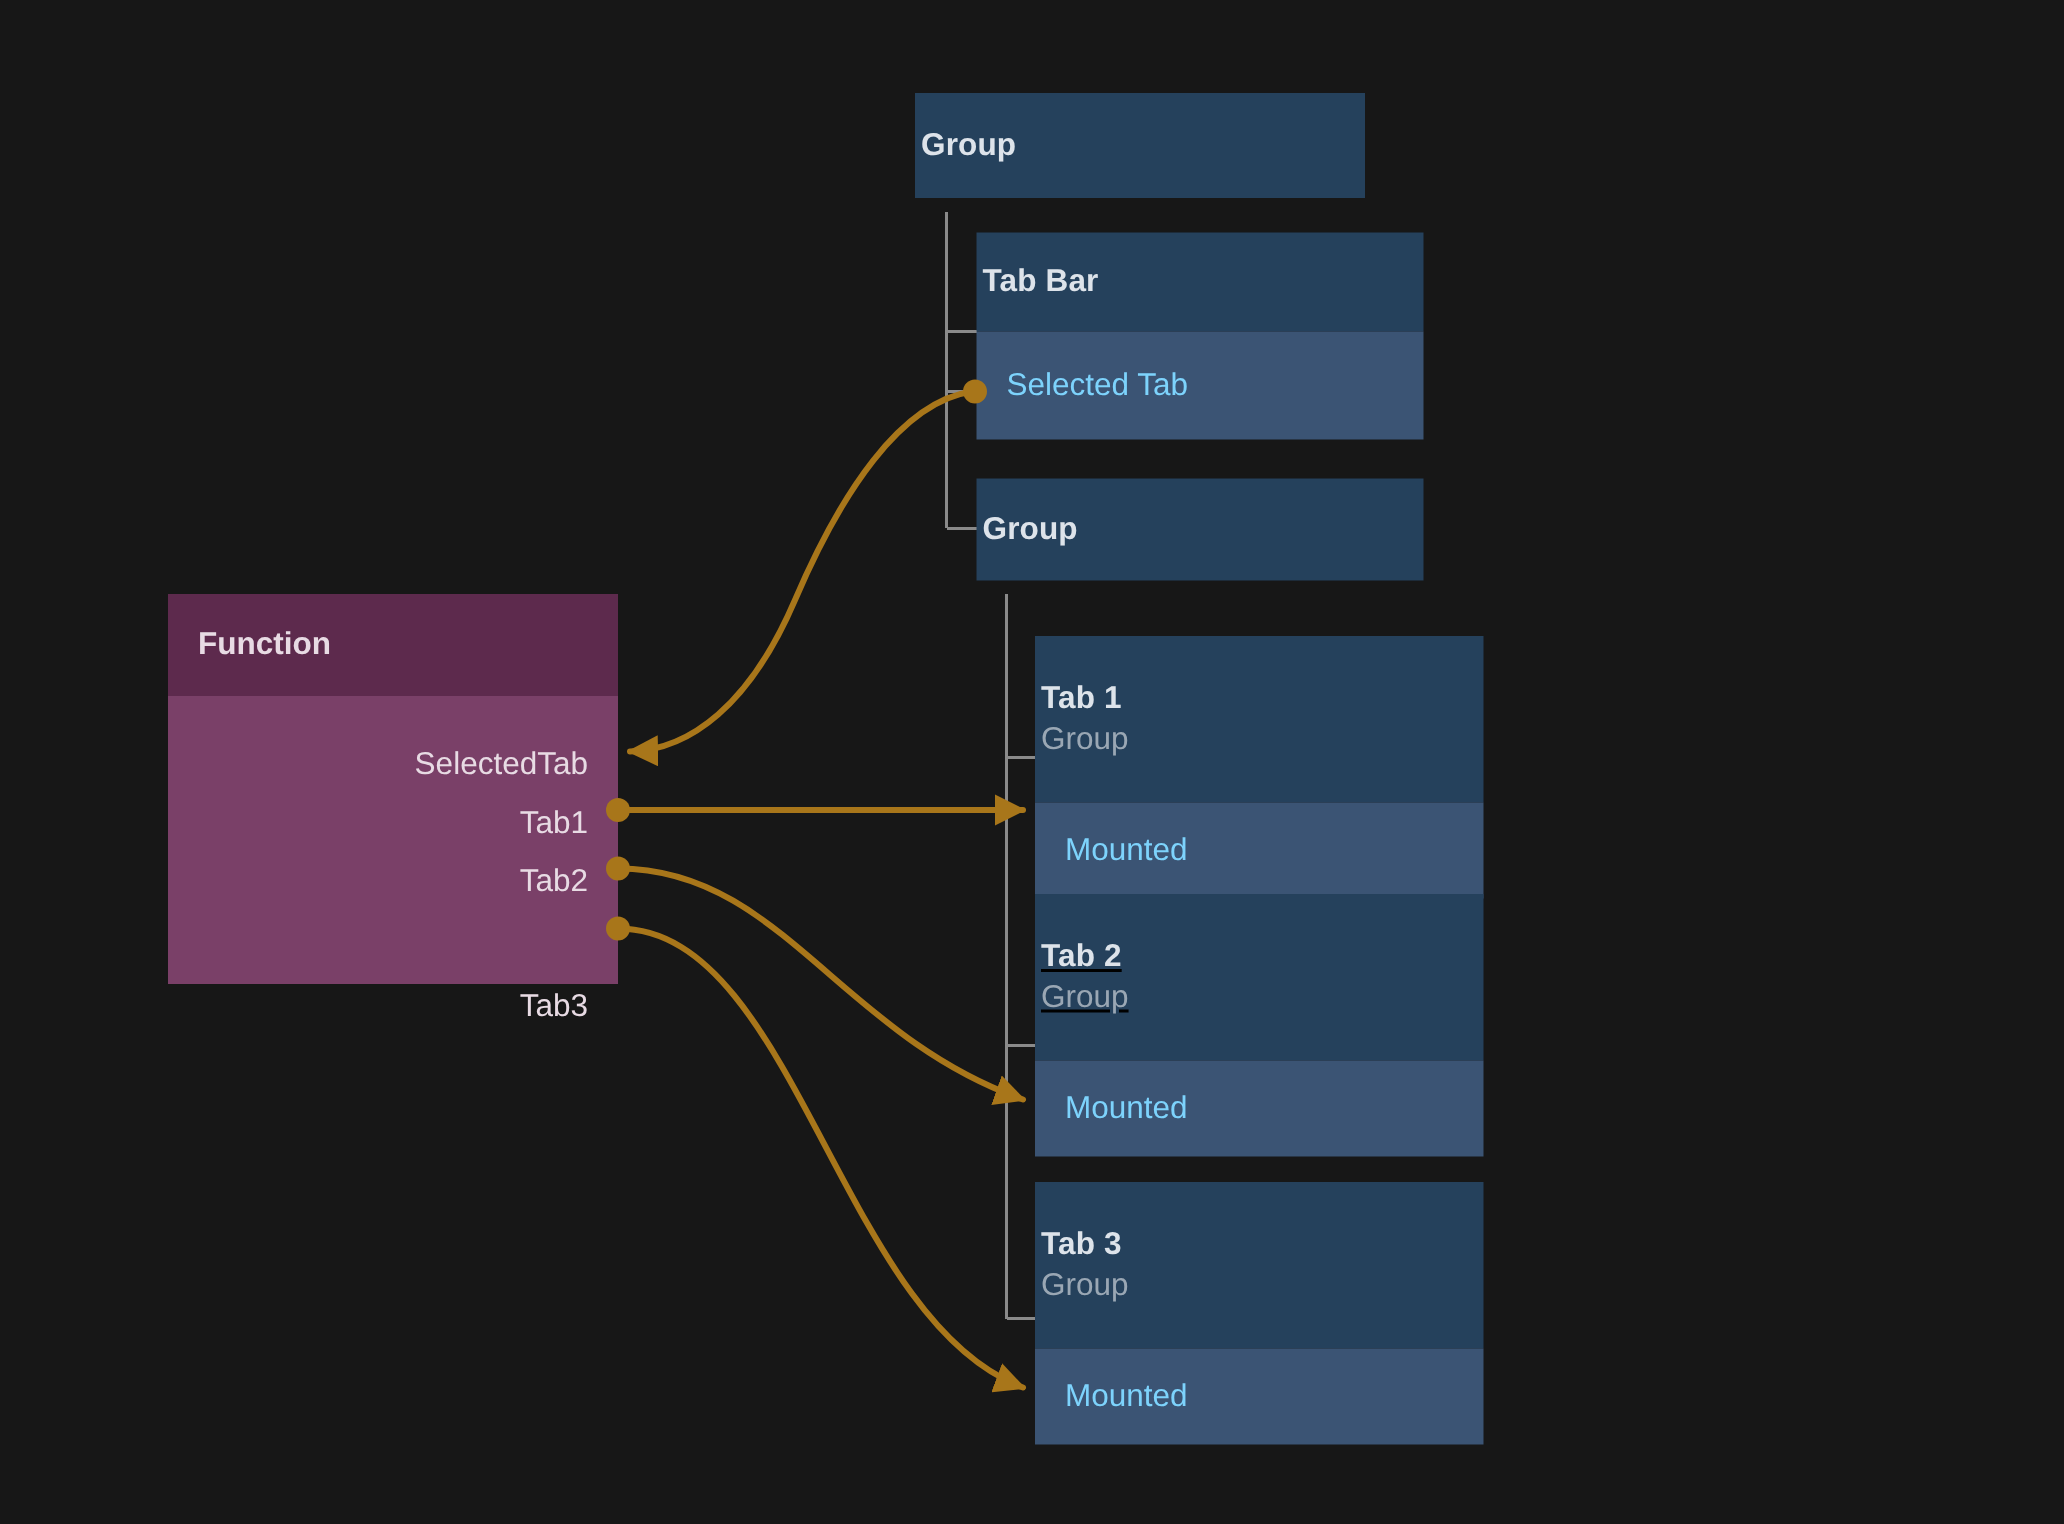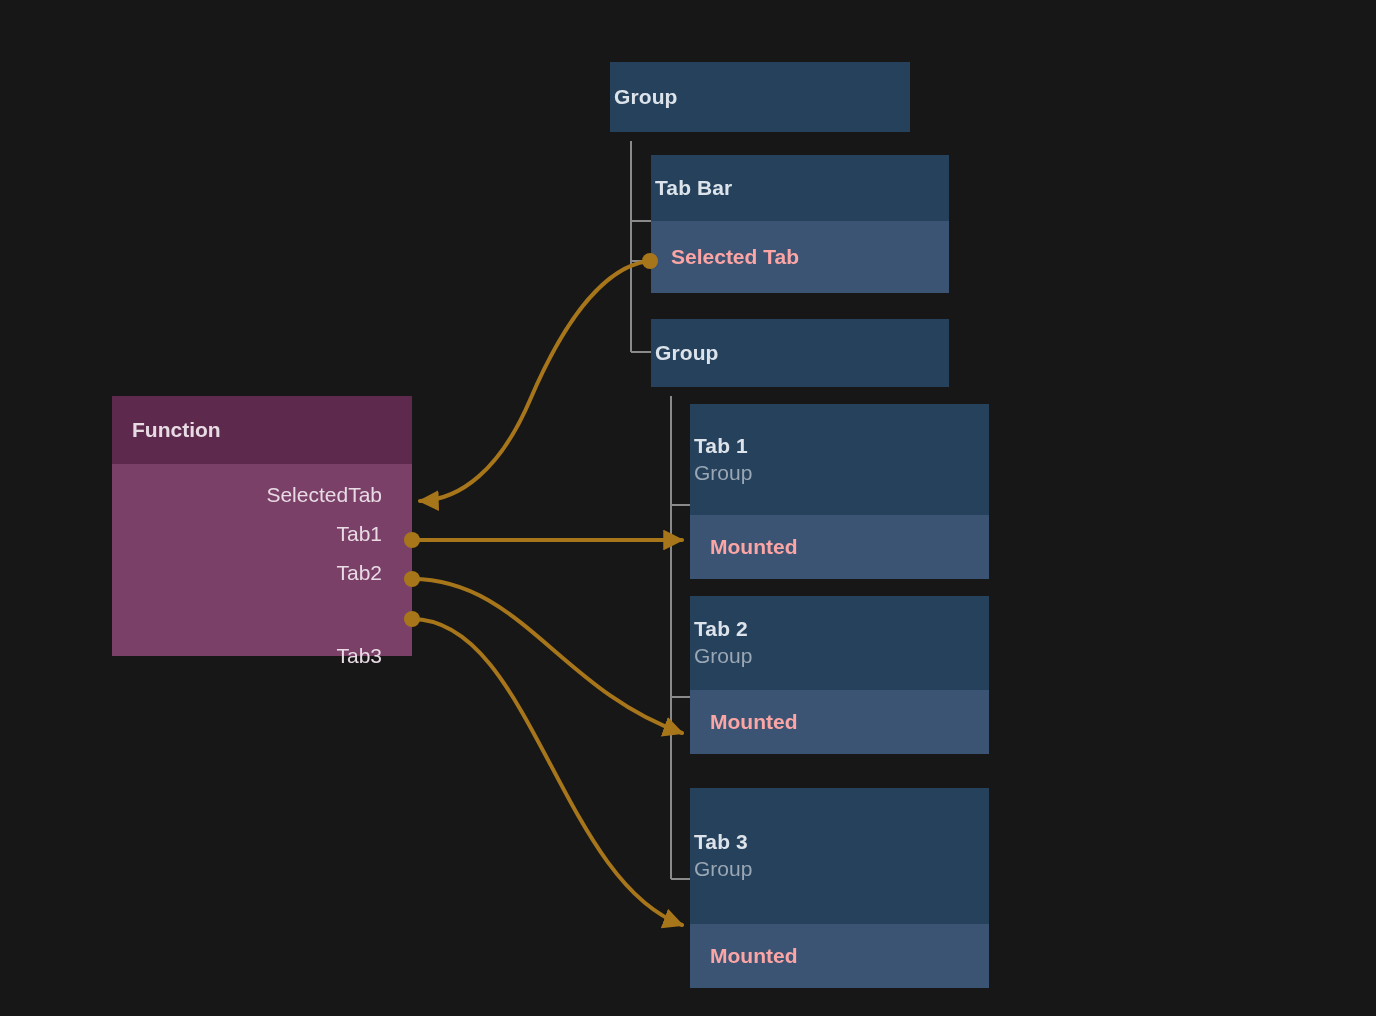--- a/index.html
+++ b/index.html
@@ -69,46 +69,46 @@
     color: #9aa7b4;
     font-size: 21px;
     font-weight: normal;
     line-height: 1.28;
   }
   .blue .node-row.light {
     background: #3b5474;
     padding: 0 20px;
   }
   .blue .node-row.light .row-label {
-    color: #fca5a5;
-    font-size: 21px;
-    font-weight: bold;
+    color: #7dd3fc;
+    font-size: 21px;
+    font-weight: normal;
     text-align: center;
   }
 
   
   .purple .node-header {
     background: #5d2a4d;
     padding: 0 20px;
   }
   .purple .title {
     color: #e8dbe4;
     font-size: 21px;
     font-weight: bold;
   }
   .purple .node-body {
     background: #7a4068;
     box-sizing: border-box;
   }
   .purple .port-row {
     box-sizing: border-box;
     display: flex;
-    align-items: flex-start;
+    align-items: flex-end;
     justify-content: flex-end;
-    padding-right: 30px;
+    padding-right: 20px;
   }
   .purple .port-label {
     color: #e8dbe4;
     font-size: 21px;
     font-weight: normal;
     white-space: nowrap;
   }
 
   .port-dot {
     position: absolute;
@@ -199,42 +199,42 @@
       </div>
       <div class="port-row" style="height:39px;margin-top:44px;">
         <span class="port-label">Tab3</span>
       </div>
     </div>
     <div class="port-dot" style="left:300px; top:144px;"></div>
     <div class="port-dot" style="left:300px; top:183px;"></div>
     <div class="port-dot" style="left:300px; top:223px;"></div>
   </div>
 
-  <div class="node blue" style="left:690px; top:404px; width:299px; height:175px;">
+  <div class="node blue" style="left:690px; top:424px; width:299px; height:175px;">
     <div class="node-header" style="height:111px;">
       <div class="title">Tab 1</div>
       <div class="subtitle">Group</div>
     </div>
     <div class="node-row light" style="height:64px;">
       <div class="row-label">Mounted</div>
     </div>
   </div>
 
   <div class="node blue" style="left:690px; top:596px; width:299px; height:175px;">
-    <div class="node-header" style="height:94px;">
+    <div class="node-header" style="height:111px;text-decoration:underline;">
       <div class="title">Tab 2</div>
       <div class="subtitle">Group</div>
     </div>
     <div class="node-row light" style="height:64px;">
       <div class="row-label">Mounted</div>
     </div>
   </div>
 
   <div class="node blue" style="left:690px; top:788px; width:299px; height:175px;">
-    <div class="node-header" style="height:136px;">
+    <div class="node-header" style="height:111px;">
       <div class="title">Tab 3</div>
       <div class="subtitle">Group</div>
     </div>
     <div class="node-row light" style="height:64px;">
       <div class="row-label">Mounted</div>
     </div>
   </div>
 
 </div>
 

